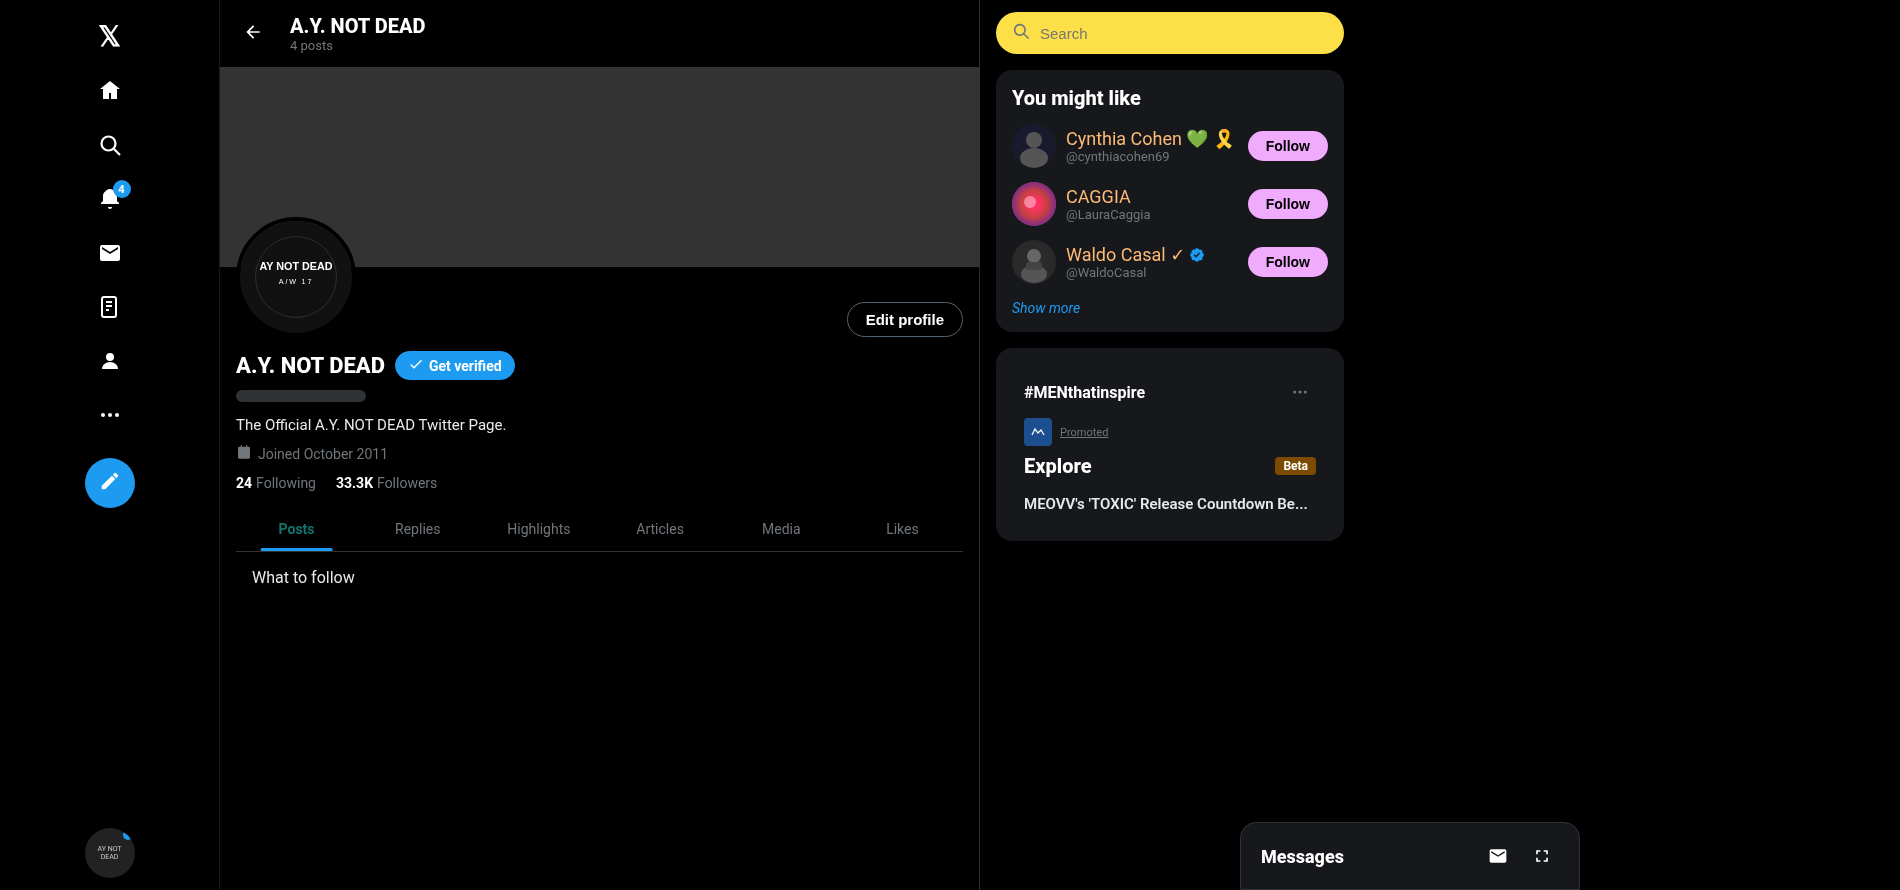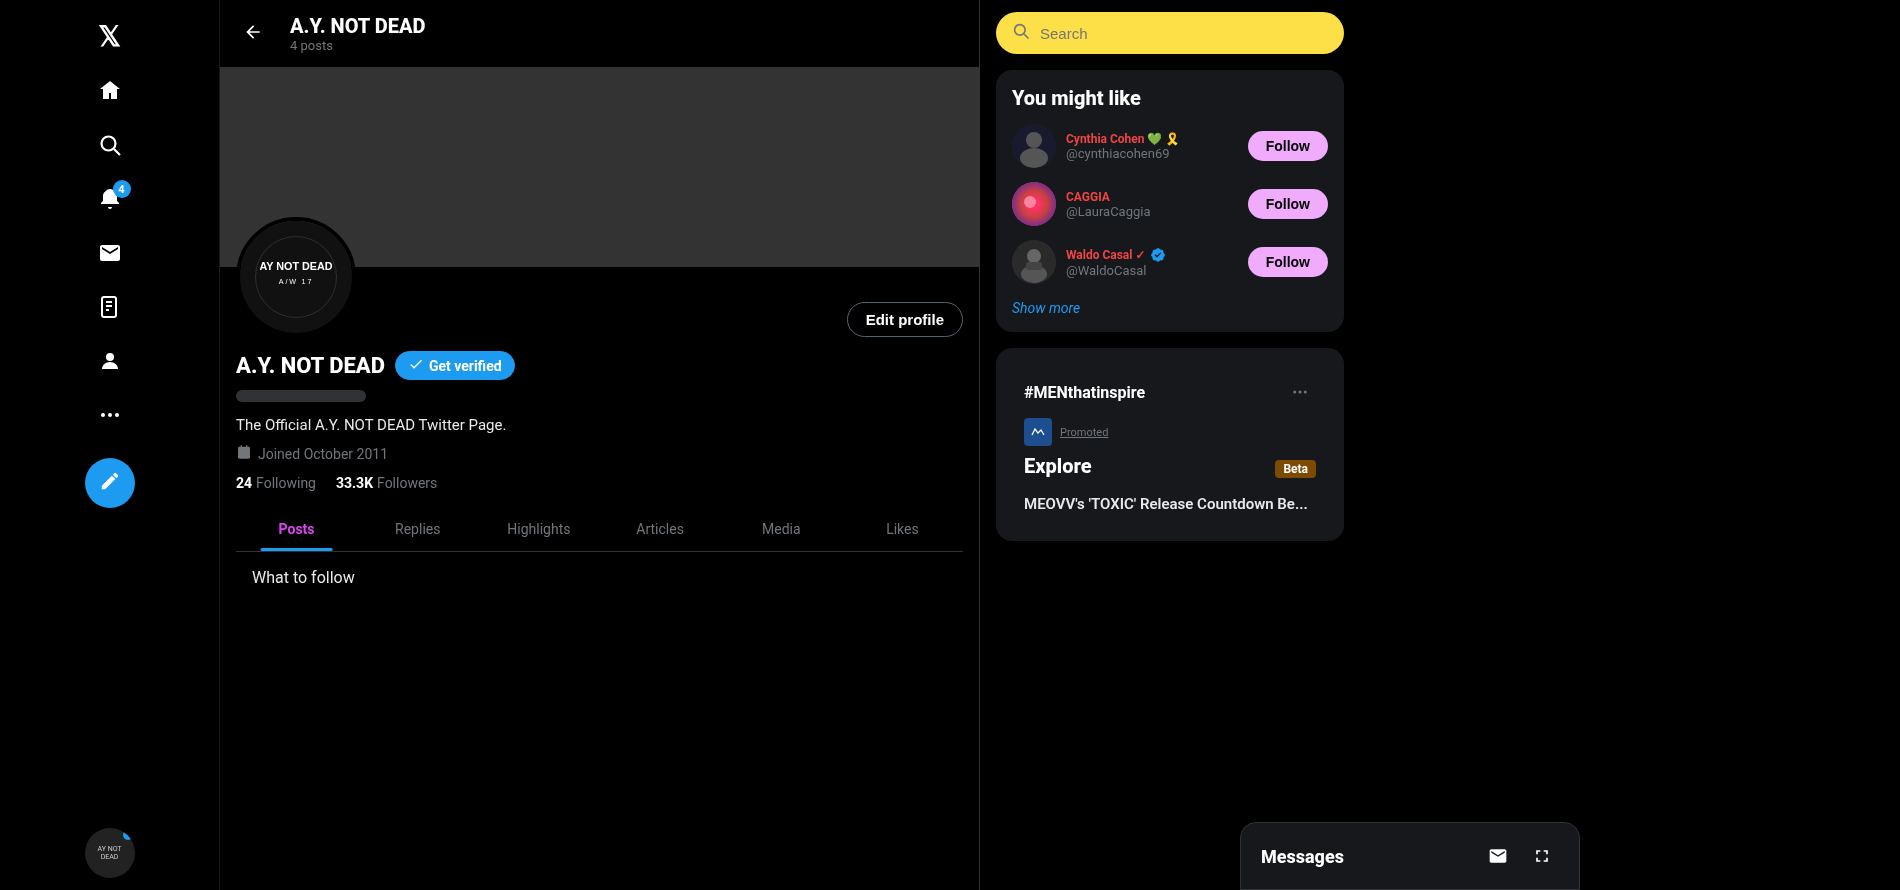--- a/index.html
+++ b/index.html
@@ -272,21 +272,21 @@
     .tab-item {
       flex: 1;
       text-align: center;
       padding: 14px 0;
       font-size: 14px;
       color: #71767b;
       cursor: pointer;
       position: relative;
     }
     .tab-item.active {
-      color: #d946ef;
+      color: #0f766e;
       font-weight: 700;
     }
     .tab-item.active::after {
       content: '';
       position: absolute;
       bottom: 0;
       left: 50%;
       transform: translateX(-50%);
       width: 60%;
       height: 3px;
@@ -367,23 +367,23 @@
       display: flex;
       align-items: center;
       justify-content: center;
       font-size: 18px;
     }
     .avatar-cynthia { background: radial-gradient(circle, #1a1a2e, #222); }
     .avatar-caggia { background: radial-gradient(circle at 40% 40%, #ff6b35, #c94040, #7b2d8b); }
     .avatar-waldo { background: #2a2a2a; }
     .suggest-info { display: flex; flex-direction: column; }
     .suggest-name {
-      font-size: 12px;
-      font-weight: 700;
-      color: #ef4444;
+      font-size: 18px;
+      font-weight: 400;
+      color: #fdba74;
       display: flex;
       align-items: center;
       gap: 4px;
     }
     .suggest-handle { font-size: 13px; color: #71767b; }
     .follow-btn {
       background: #f0abfc;
       color: #000;
       border: none;
       border-radius: 20px;
@@ -403,21 +403,21 @@
 
     
     .trending-card {
       background: #16181c;
       border-radius: 16px;
       padding: 28px;
       margin-bottom: 16px;
     }
     .trending-header {
       display: flex;
-      align-items: flex-end;
+      align-items: center;
       justify-content: space-between;
       margin-bottom: 17px;
     }
     .trending-title {
       font-size: 20px;
       font-weight: 800;
       color: #fff;
     }
     .beta-badge {
       background: #7c4b00;

